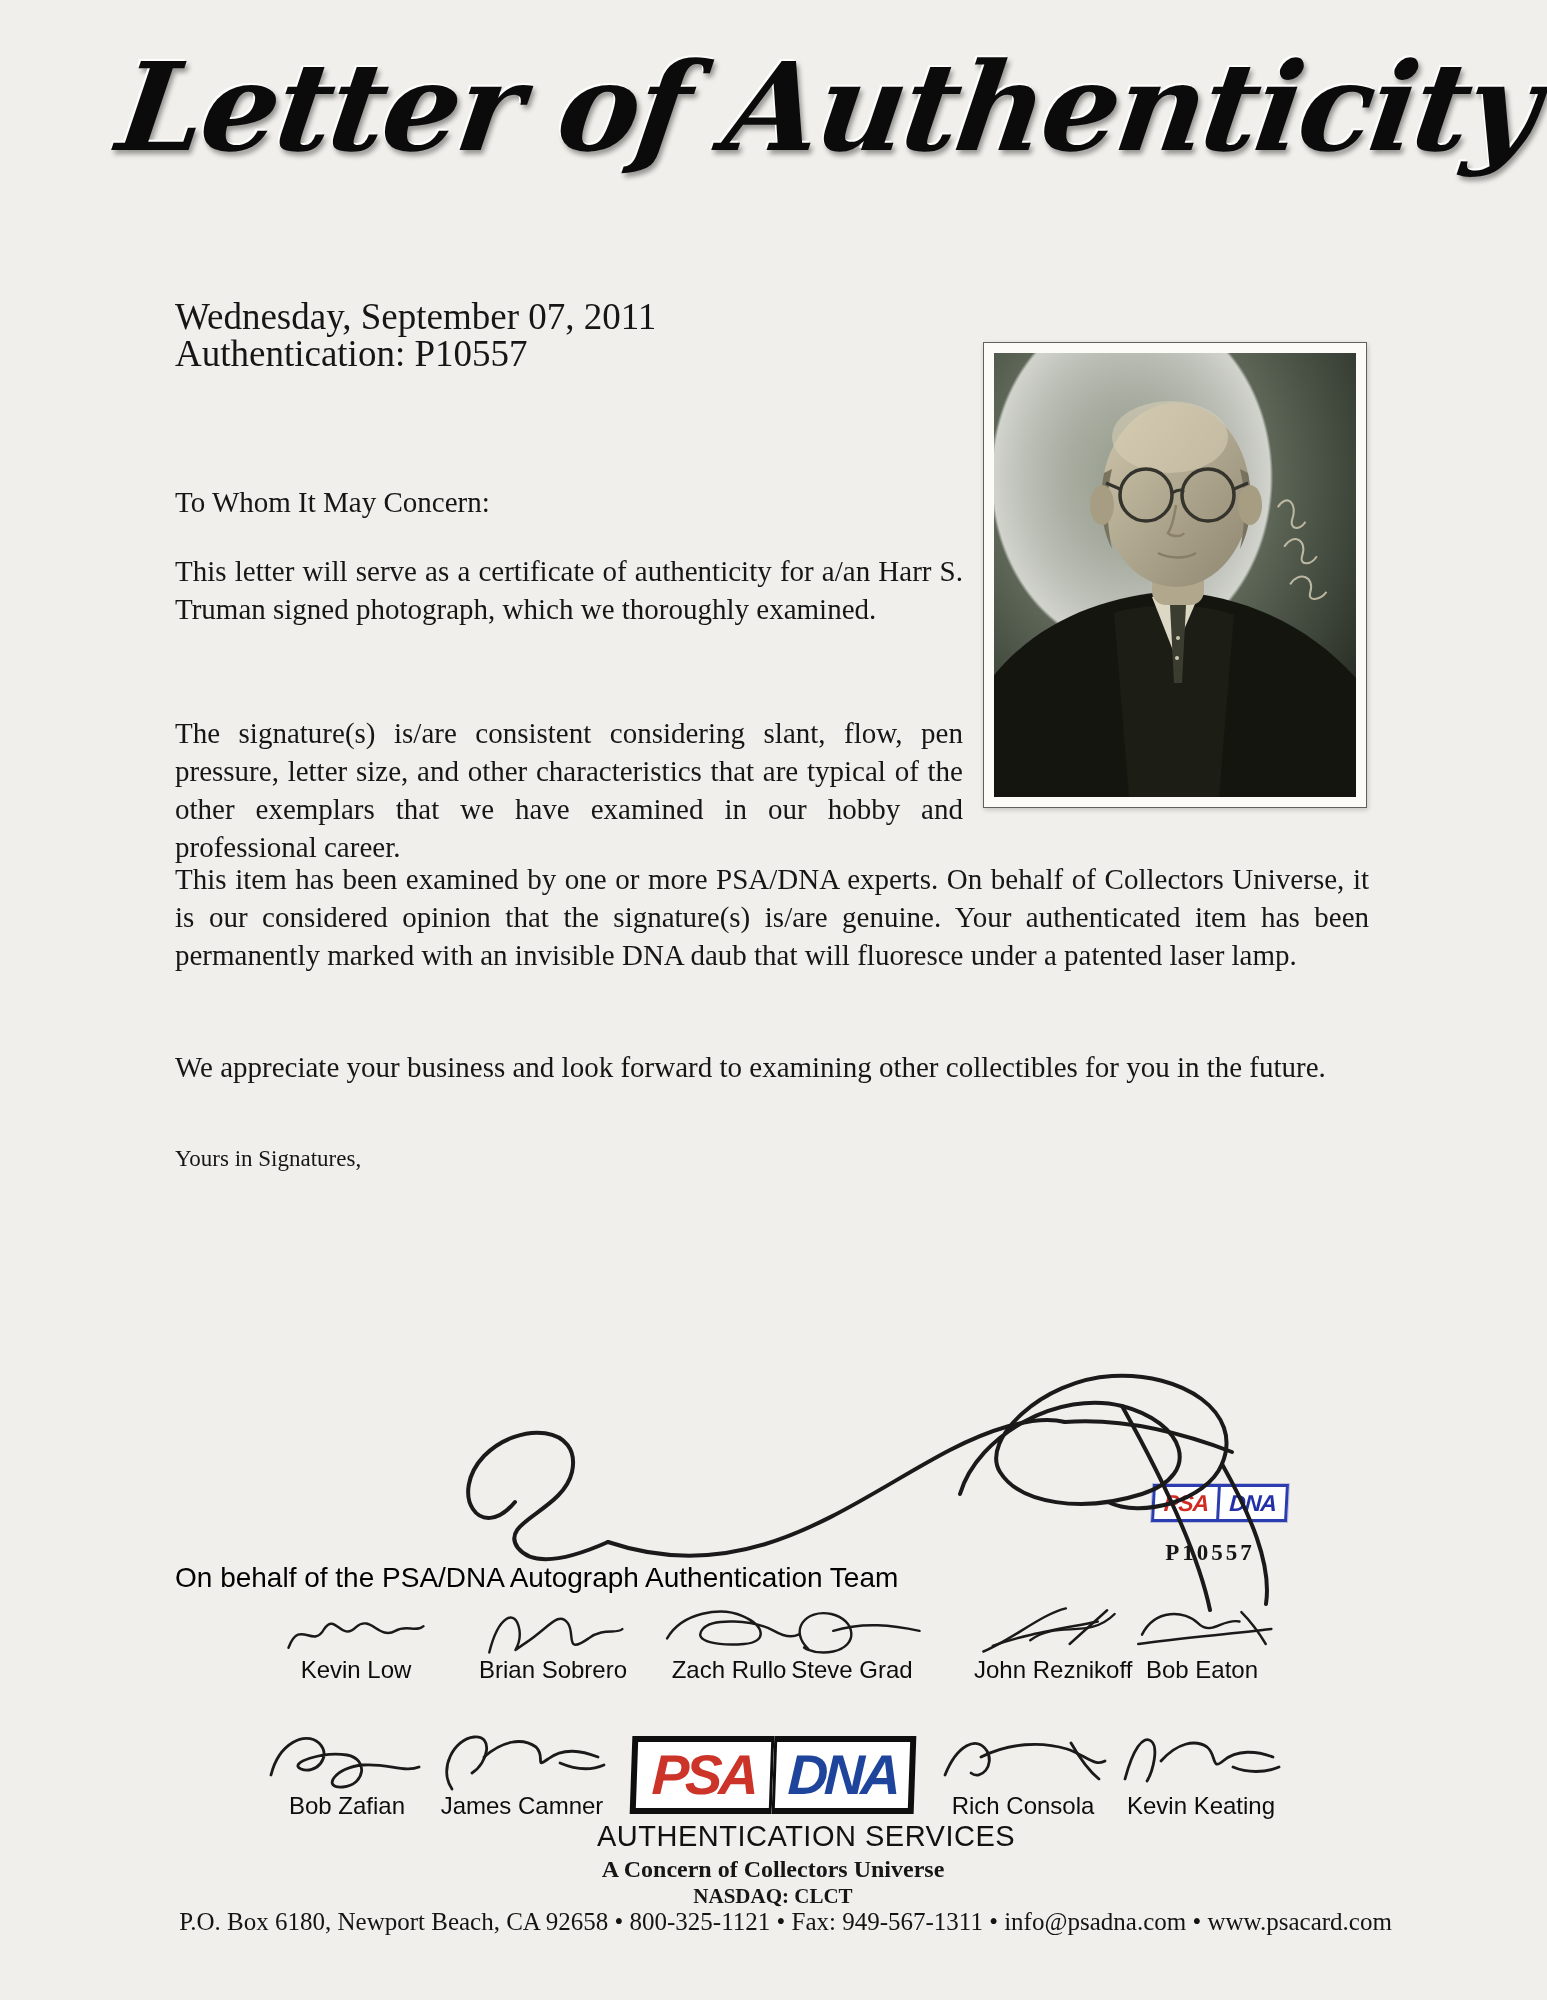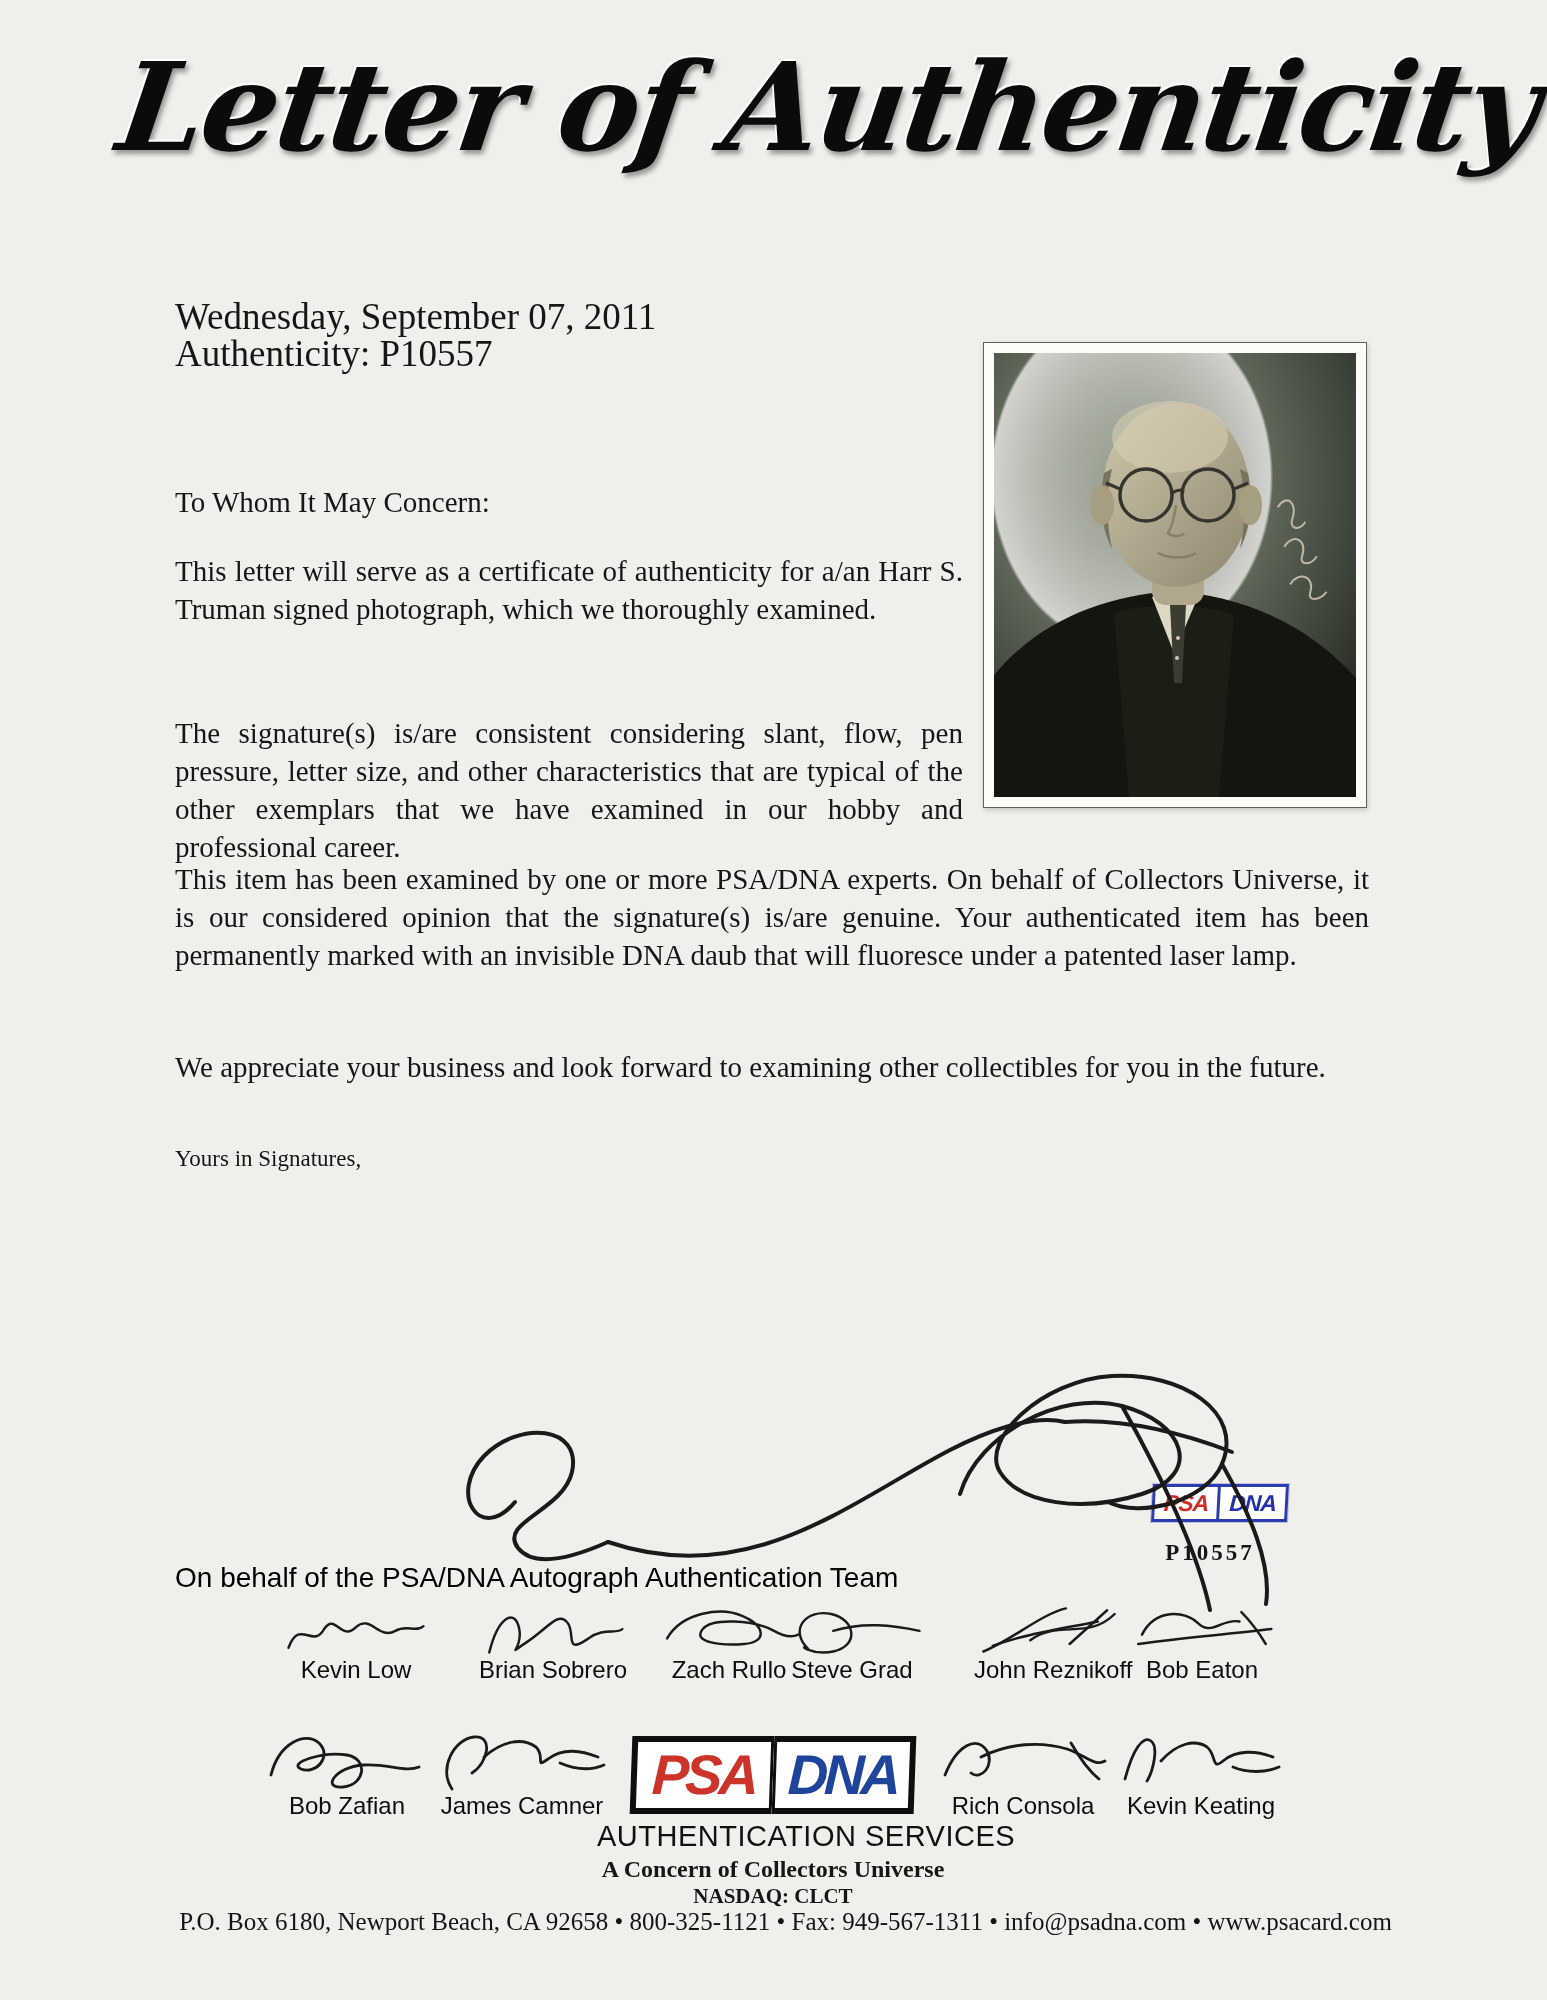--- a/index.html
+++ b/index.html
@@ -105,21 +105,21 @@
 </style>
 </head>
 <body>
 
 <div id="page">
 
   <div class="loa-title">Letter of Authenticity</div>
 
   <div class="dateblock">
     <div>Wednesday, September 07, 2011</div>
-    <div>Authenticity: P10557</div>
+    <div>Authentication: P10557</div>
   </div>
 
   <div class="photo-frame" title="Signed black-and-white portrait photograph of Harry S. Truman">
     <svg viewBox="0 0 362 444" preserveAspectRatio="none">
       <defs>
         <radialGradient id="bgGrad" cx="38%" cy="28%" r="85%">
           <stop offset="0%" stop-color="#99a08e"></stop>
           <stop offset="45%" stop-color="#5d665745"></stop>
           <stop offset="46%" stop-color="#5d6657"></stop>
           <stop offset="100%" stop-color="#1e231b"></stop>

